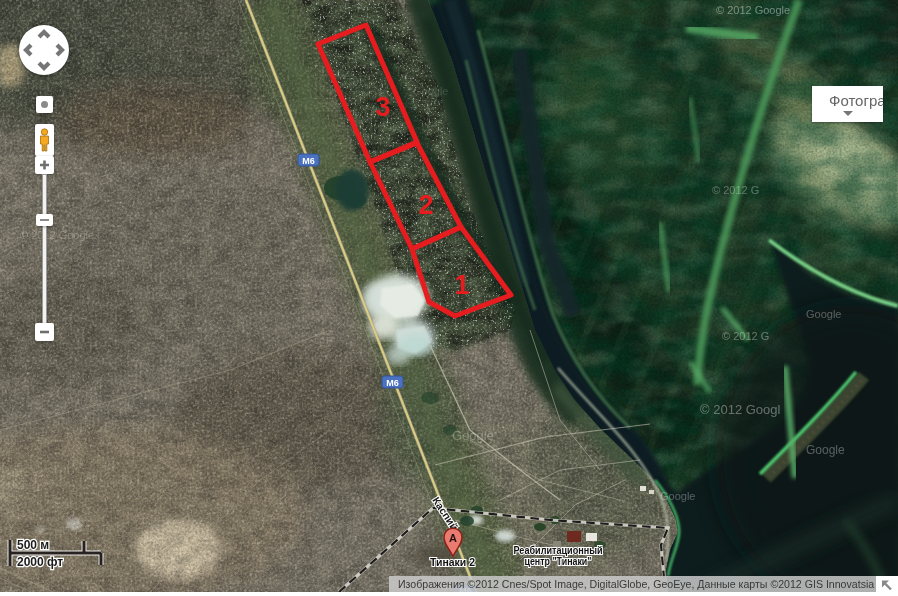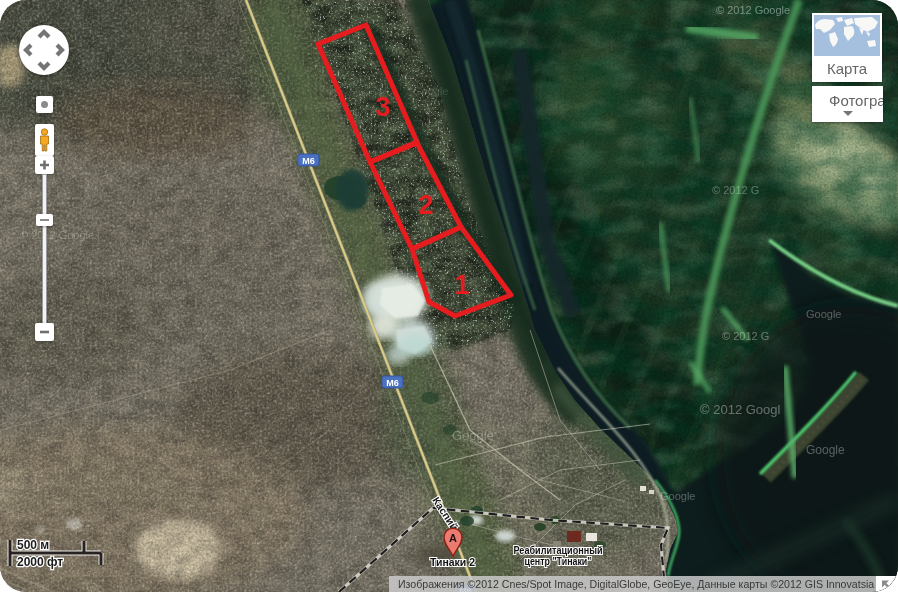--- a/index.html
+++ b/index.html
@@ -1,17 +1,17 @@
 <!DOCTYPE html>
 <html><head>
 <meta charset="utf-8">
 <style>
   html,body{margin:0;padding:0;background:#fff;width:898px;height:596px;overflow:hidden;
     font-family:"Liberation Sans", sans-serif;}
-  #map{position:absolute;left:0;top:0;width:898px;height:592px;overflow:hidden;border-radius:26px;}
+  #map{position:absolute;left:0;top:0;width:898px;height:592px;overflow:hidden;}
   .btn{position:absolute;background:#fff;border-radius:2px;box-shadow:0 1px 3px rgba(0,0,0,.35);}
 </style>
 </head>
 <body>
 
 <div id="map">
 <svg width="898" height="592" viewBox="0 0 898 592" xmlns="http://www.w3.org/2000/svg">
 <defs>
   <filter id="b1">
           <feGaussianBlur stdDeviation="1"></feGaussianBlur>
@@ -399,39 +399,20 @@
 </div>
 
 
 <div class="btn" style="left:35px;top:323px;width:19px;height:18px;border-radius:2px;">
 <svg width="19" height="18">
         <path d="M 5 9 L 14 9" stroke="#6f6f6f" stroke-width="2.6"></path>
       </svg>
 </div>
 
 
-<div style="position:absolute;left:812px;top:13px;width:70px;height:69px;background:#fff;box-shadow:0 1px 2px rgba(0,0,0,.3);">
-
-  <svg width="66" height="41" style="position:absolute;left:2px;top:2px;" viewBox="0 0 66 41">
-    <rect width="66" height="41" fill="#a5bfdf"></rect>
-    <g fill="#f7f8f5">
-      <path d="M 1 10 Q 4 4 11 4 L 19 5 L 21 9 L 16 15 L 10 18 L 6 14 L 2 14 Z"></path>
-      <path d="M 15 19 L 21 17 L 24 24 Q 23 30 19 32 L 16 26 Z"></path>
-      <path d="M 22 3 L 28 2 L 29 6 L 24 7 Z"></path>
-      <path d="M 30 5 L 38 3 L 40 8 L 33 11 Z"></path>
-      <path d="M 30 12 L 38 11 Q 42 16 39 21 L 34 26 L 30 19 Z"></path>
-      <path d="M 40 3 L 58 2 L 64 7 L 61 13 L 53 17 L 45 12 L 41 9 Z"></path>
-      <path d="M 45 13 L 50 14 L 48 20 Z"></path>
-      <path d="M 52 17 L 56 18 L 55 22 Z"></path>
-      <path d="M 53 26 L 61 25 L 62 31 L 55 32 Z"></path>
-    </g>
-  </svg>
-
-  <div style="position:absolute;left:0;top:47px;width:100%;text-align:center;font-size:15px;color:#666;">Карта</div>
-</div>
 
 
 <div style="position:absolute;left:812px;top:86px;width:71px;height:36px;background:#fff;box-shadow:0 1px 2px rgba(0,0,0,.3);overflow:hidden;">
   <div style="position:absolute;left:17px;top:6px;font-size:15px;color:#666;white-space:nowrap;">Фотограф</div>
   <div style="position:absolute;left:31px;top:25px;width:0;height:0;border-left:5px solid transparent;border-right:5px solid transparent;border-top:5px solid #777;"></div>
 </div>
 
 </div>
 
 </body></html>

